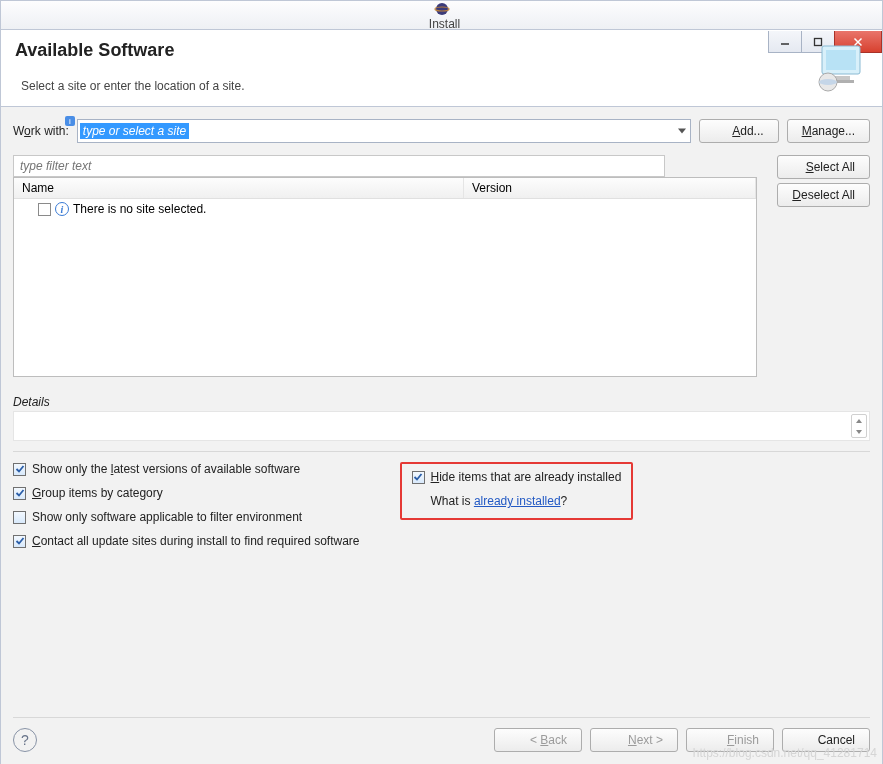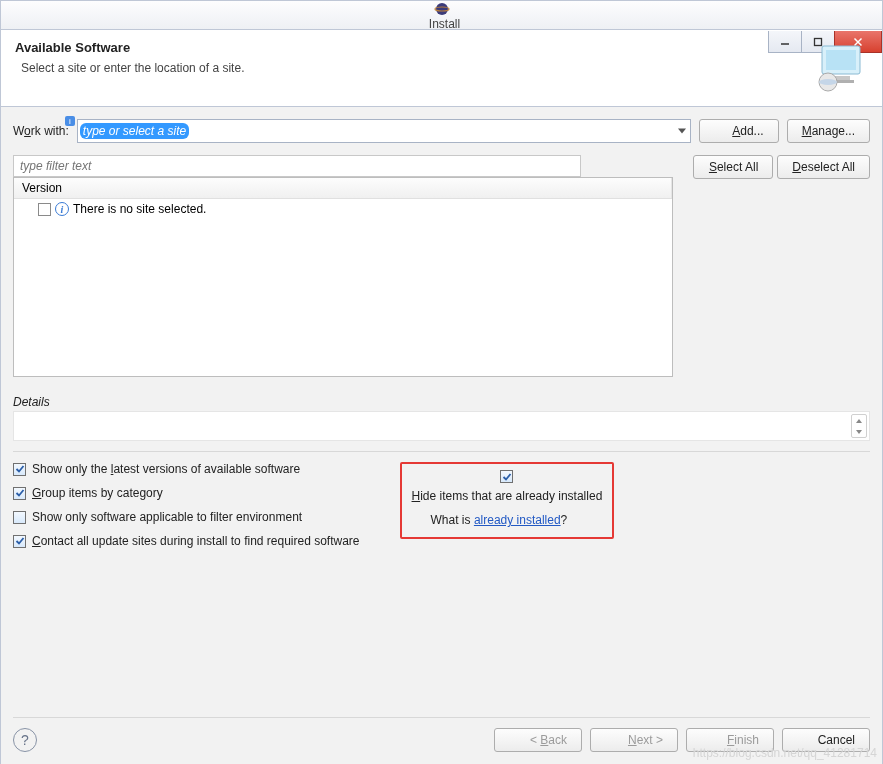--- a/index.html
+++ b/index.html
@@ -10,45 +10,45 @@
 .titlebar .icon { width: 16px; height: 16px; margin-right: 6px; display: inline-flex; align-items: center; justify-content: center; }
 .titlebar .title { color: #444; }
 .winbtns { margin-left: auto; display: flex; height: 100%; }
 .winbtn { width: 34px; height: 22px; border: 1px solid #a8b3c5; border-top: none; background: linear-gradient(#f4f6fa, #e5e9f1); display: flex; align-items: center; justify-content: center; margin-left: -1px; }
 .winbtn.close { width: 48px; background: linear-gradient(#e9756b, #d7412f); border-color: #a83228; color: #fff; }
 .winbtn svg { width: 10px; height: 10px; }
 
 
 .header { background: #fff; border: 1px solid #bfc7d6; border-top: none; padding: 10px 14px; display: flex; }
 .header-left { flex: 1; }
-.header-title { font-weight: bold; font-size: 13px; color: #222; margin-bottom: 6px; }
+.header-title { font-weight: bold; font-size: 18px; color: #222; margin-bottom: 18px; }
 .header-sub { color: #444; margin-left: 6px; }
 .header-img { width: 56px; height: 56px; display: flex; align-items: center; justify-content: center; }
 
 
 .body { background: #f2f2f2; border: 1px solid #bfc7d6; border-top: none; padding: 12px; height: calc(764px - 30px - 76px); display: flex; flex-direction: column; }
 
 .row { display: flex; align-items: center; gap: 8px; }
 .lbl { color: #222; }
 .lbl .u { text-decoration: underline; }
 
 .work-row { margin-bottom: 12px; position: relative; }
 .work-label { position: relative; }
 .info-badge { position: absolute; top: -8px; right: -6px; width: 10px; height: 10px; background: #4a8ee6; color: #fff; font-size: 8px; border-radius: 2px; display: flex; align-items: center; justify-content: center; }
 
 .combo { flex: 1; height: 24px; border: 1px solid #a8b3c5; background: #fff; display: flex; align-items: center; position: relative; }
-.combo .sel { background: #3399ff; color: #fff; padding: 1px 3px; margin-left: 2px; font-style: italic; border-radius: 6px; }
+.combo .sel { background: #3399ff; color: #fff; padding: 1px 3px; margin-left: 2px; font-style: italic; }
 .combo .arrow { position: absolute; right: 4px; top: 50%; transform: translateY(-50%); border-left: 4px solid transparent; border-right: 4px solid transparent; border-top: 5px solid #555; }
 
 .btn { height: 24px; min-width: 80px; padding: 0 14px; background: linear-gradient(#fdfdfd, #ececec); border: 1px solid #adadad; border-radius: 3px; color: #222; display: inline-flex; align-items: center; justify-content: flex-end; cursor: pointer; }
 .btn.disabled { color: #9b9b9b; }
 .btn .u { text-decoration: underline; }
 
 .filter { width: calc(100% - 92px); height: 22px; border: 1px solid #c8c8c8; background: #fff; padding: 2px 6px; color: #a5a5a5; font-style: italic; }
-.selbtns { display: flex; flex-direction: row; gap: 4px; margin-left: 8px; }
+.selbtns { display: flex; flex-direction: column; gap: 4px; margin-left: 8px; }
 
 .mainrow { display: flex; gap: 12px; margin-top: 0; }
 .tree-wrap { flex: 1; }
 .tree { border: 1px solid #bdbdbd; background: #fff; height: 200px; overflow: auto; }
 .tree-head { display: flex; background: linear-gradient(#fdfdfd,#f0f0f0); border-bottom: 1px solid #e0e0e0; }
 .tree-head .col { padding: 3px 8px; border-right: 1px solid #e5e5e5; }
 .col-name { width: 450px; }
 .col-ver { flex: 1; }
 .tree-row { display: flex; align-items: center; padding: 3px 6px 3px 24px; gap: 4px; }
 .chk { width: 13px; height: 13px; border: 1px solid #8a8a8a; background: #fff; display: inline-block; }
@@ -146,20 +146,21 @@
     <div class="btn">
         <span><span class="u">M</span><span>anage...</span></span>
       </div>
   </div>
 
   <div class="mainrow">
     <div class="tree-wrap">
       <input class="filter" readonly="" placeholder="type filter text" style="">
       <div class="tree">
         <div class="tree-head">
+          <div class="col col-name">Name</div>
           <div class="col col-ver">Version</div>
         </div>
         <div class="tree-row">
           <span class="chk"></span>
           <span class="info-icon">i</span>
           <span>There is no site selected.</span>
         </div>
       </div>
     </div>
     <div class="selbtns">
@@ -210,21 +211,21 @@
         <span class="chkbox checked">
             <svg viewBox="0 0 10 10">
               <polyline points="1.5,5 4,7.5 8.5,2" fill="none" stroke="#2b5ea8" stroke-width="1.8"></polyline>
             </svg>
           </span>
         <span class="lbl"><span class="u">C</span><span>ontact all update sites during install to find required software</span></span>
       </div>
     </div>
     <div class="opts-col">
       <div class="highlight-box">
-        <div class="opt" style="margin-bottom:10px;flex-direction:column;">
+        <div class="opt" style="margin-bottom:10px;">
           <span class="chkbox checked">
               <svg viewBox="0 0 10 10">
                 <polyline points="1.5,5 4,7.5 8.5,2" fill="none" stroke="#2b5ea8" stroke-width="1.8"></polyline>
               </svg>
             </span>
           <span class="lbl"><span class="u">H</span><span>ide items that are already installed</span></span>
         </div>
         <div class="opt" style="padding-left:19px;">
           <span class="lbl">
             <span>What is </span><a class="link">already installed</a><span>?</span>

